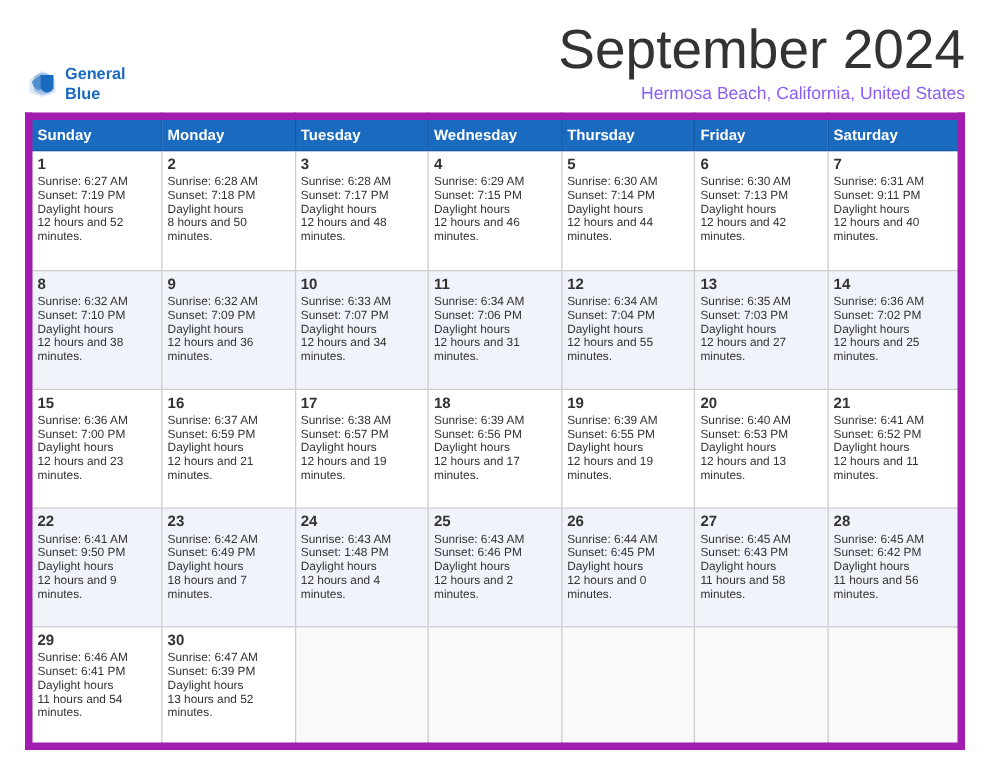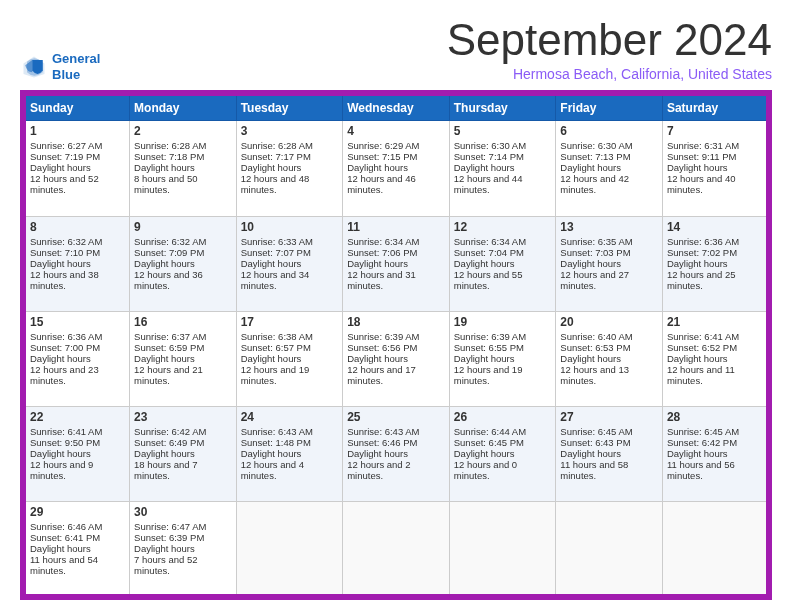--- a/index.html
+++ b/index.html
@@ -167,21 +167,21 @@
           <td><span class="day-num">22</span><span>Sunrise: 6:41 AM</span><br><span>Sunset: 9:50 PM</span><br><span>Daylight hours</span><br><span>12 hours and 9 minutes.</span></td>
           <td><span class="day-num">23</span><span>Sunrise: 6:42 AM</span><br><span>Sunset: 6:49 PM</span><br><span>Daylight hours</span><br><span>18 hours and 7 minutes.</span></td>
           <td><span class="day-num">24</span><span>Sunrise: 6:43 AM</span><br><span>Sunset: 1:48 PM</span><br><span>Daylight hours</span><br><span>12 hours and 4 minutes.</span></td>
           <td><span class="day-num">25</span><span>Sunrise: 6:43 AM</span><br><span>Sunset: 6:46 PM</span><br><span>Daylight hours</span><br><span>12 hours and 2 minutes.</span></td>
           <td><span class="day-num">26</span><span>Sunrise: 6:44 AM</span><br><span>Sunset: 6:45 PM</span><br><span>Daylight hours</span><br><span>12 hours and 0 minutes.</span></td>
           <td><span class="day-num">27</span><span>Sunrise: 6:45 AM</span><br><span>Sunset: 6:43 PM</span><br><span>Daylight hours</span><br><span>11 hours and 58 minutes.</span></td>
           <td><span class="day-num">28</span><span>Sunrise: 6:45 AM</span><br><span>Sunset: 6:42 PM</span><br><span>Daylight hours</span><br><span>11 hours and 56 minutes.</span></td>
         </tr>
         <tr>
           <td><span class="day-num">29</span><span>Sunrise: 6:46 AM</span><br><span>Sunset: 6:41 PM</span><br><span>Daylight hours</span><br><span>11 hours and 54 minutes.</span></td>
-          <td><span class="day-num">30</span><span>Sunrise: 6:47 AM</span><br><span>Sunset: 6:39 PM</span><br><span>Daylight hours</span><br><span>7 hours and 52 minutes.</span></td>
+          <td><span class="day-num">30</span><span>Sunrise: 6:47 AM</span><br><span>Sunset: 6:39 PM</span><br><span>Daylight hours</span><br><span>13 hours and 52 minutes.</span></td>
           <td class="empty" style="background: rgb(249, 249, 249);"></td>
           <td class="empty" style="background: rgb(249, 249, 249);"></td>
           <td class="empty" style="background: rgb(249, 249, 249);"></td>
           <td class="empty" style="background: rgb(249, 249, 249);"></td>
           <td class="empty" style="background: rgb(249, 249, 249);"></td>
         </tr>
       </tbody>
   </table>
 </div>
 

